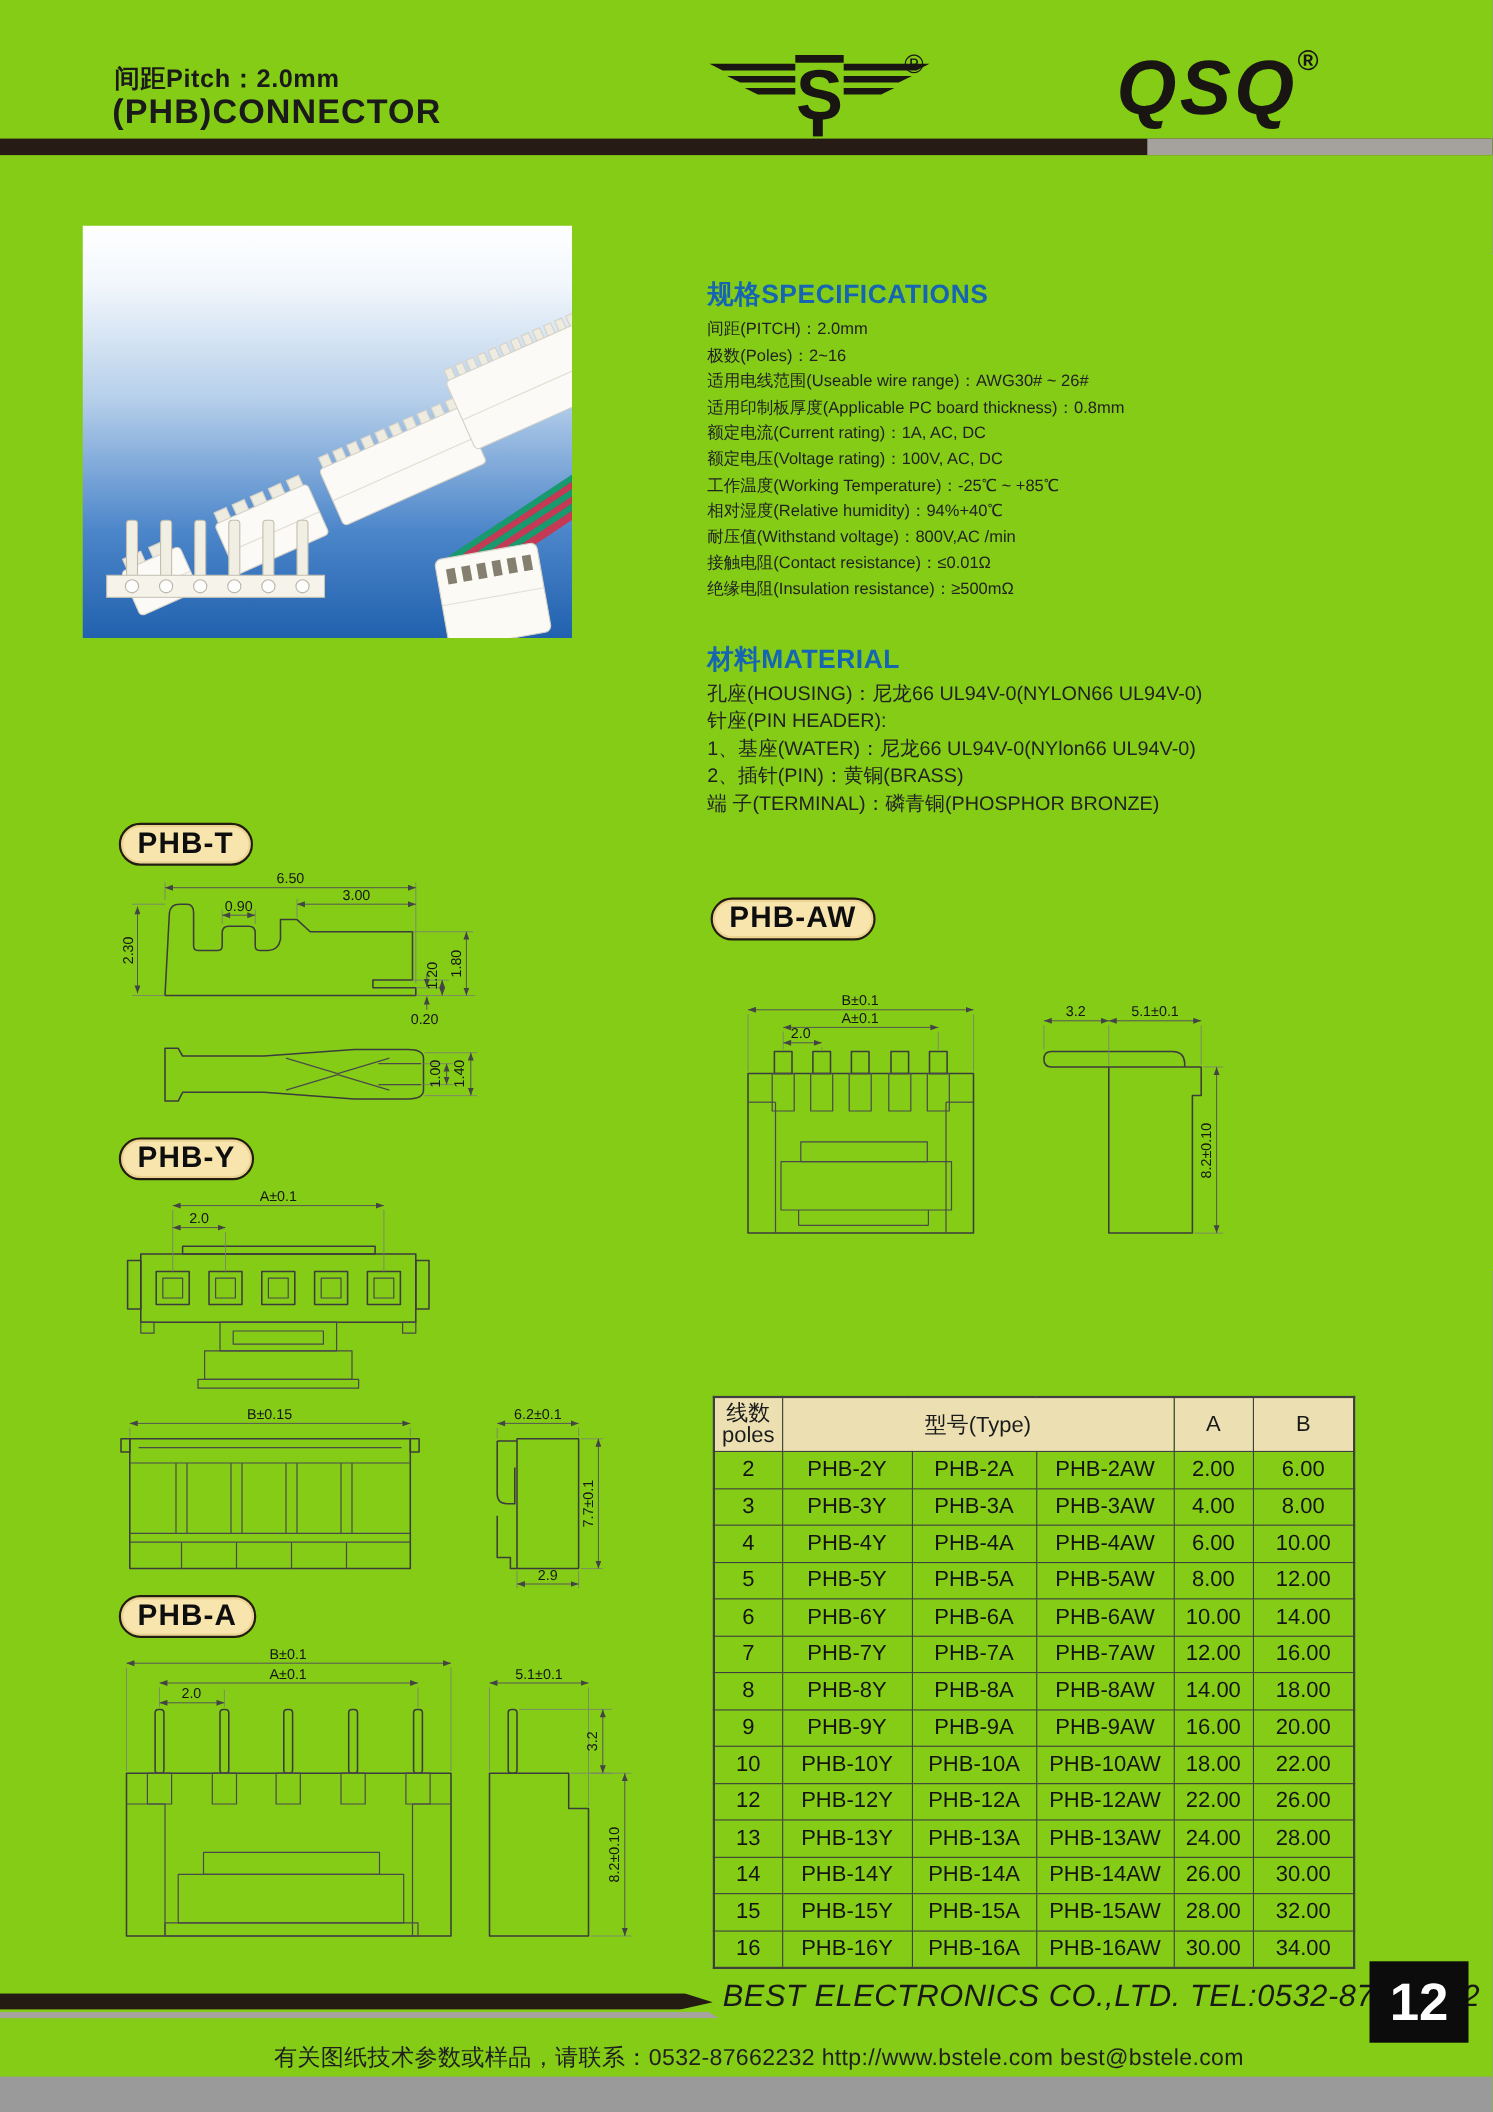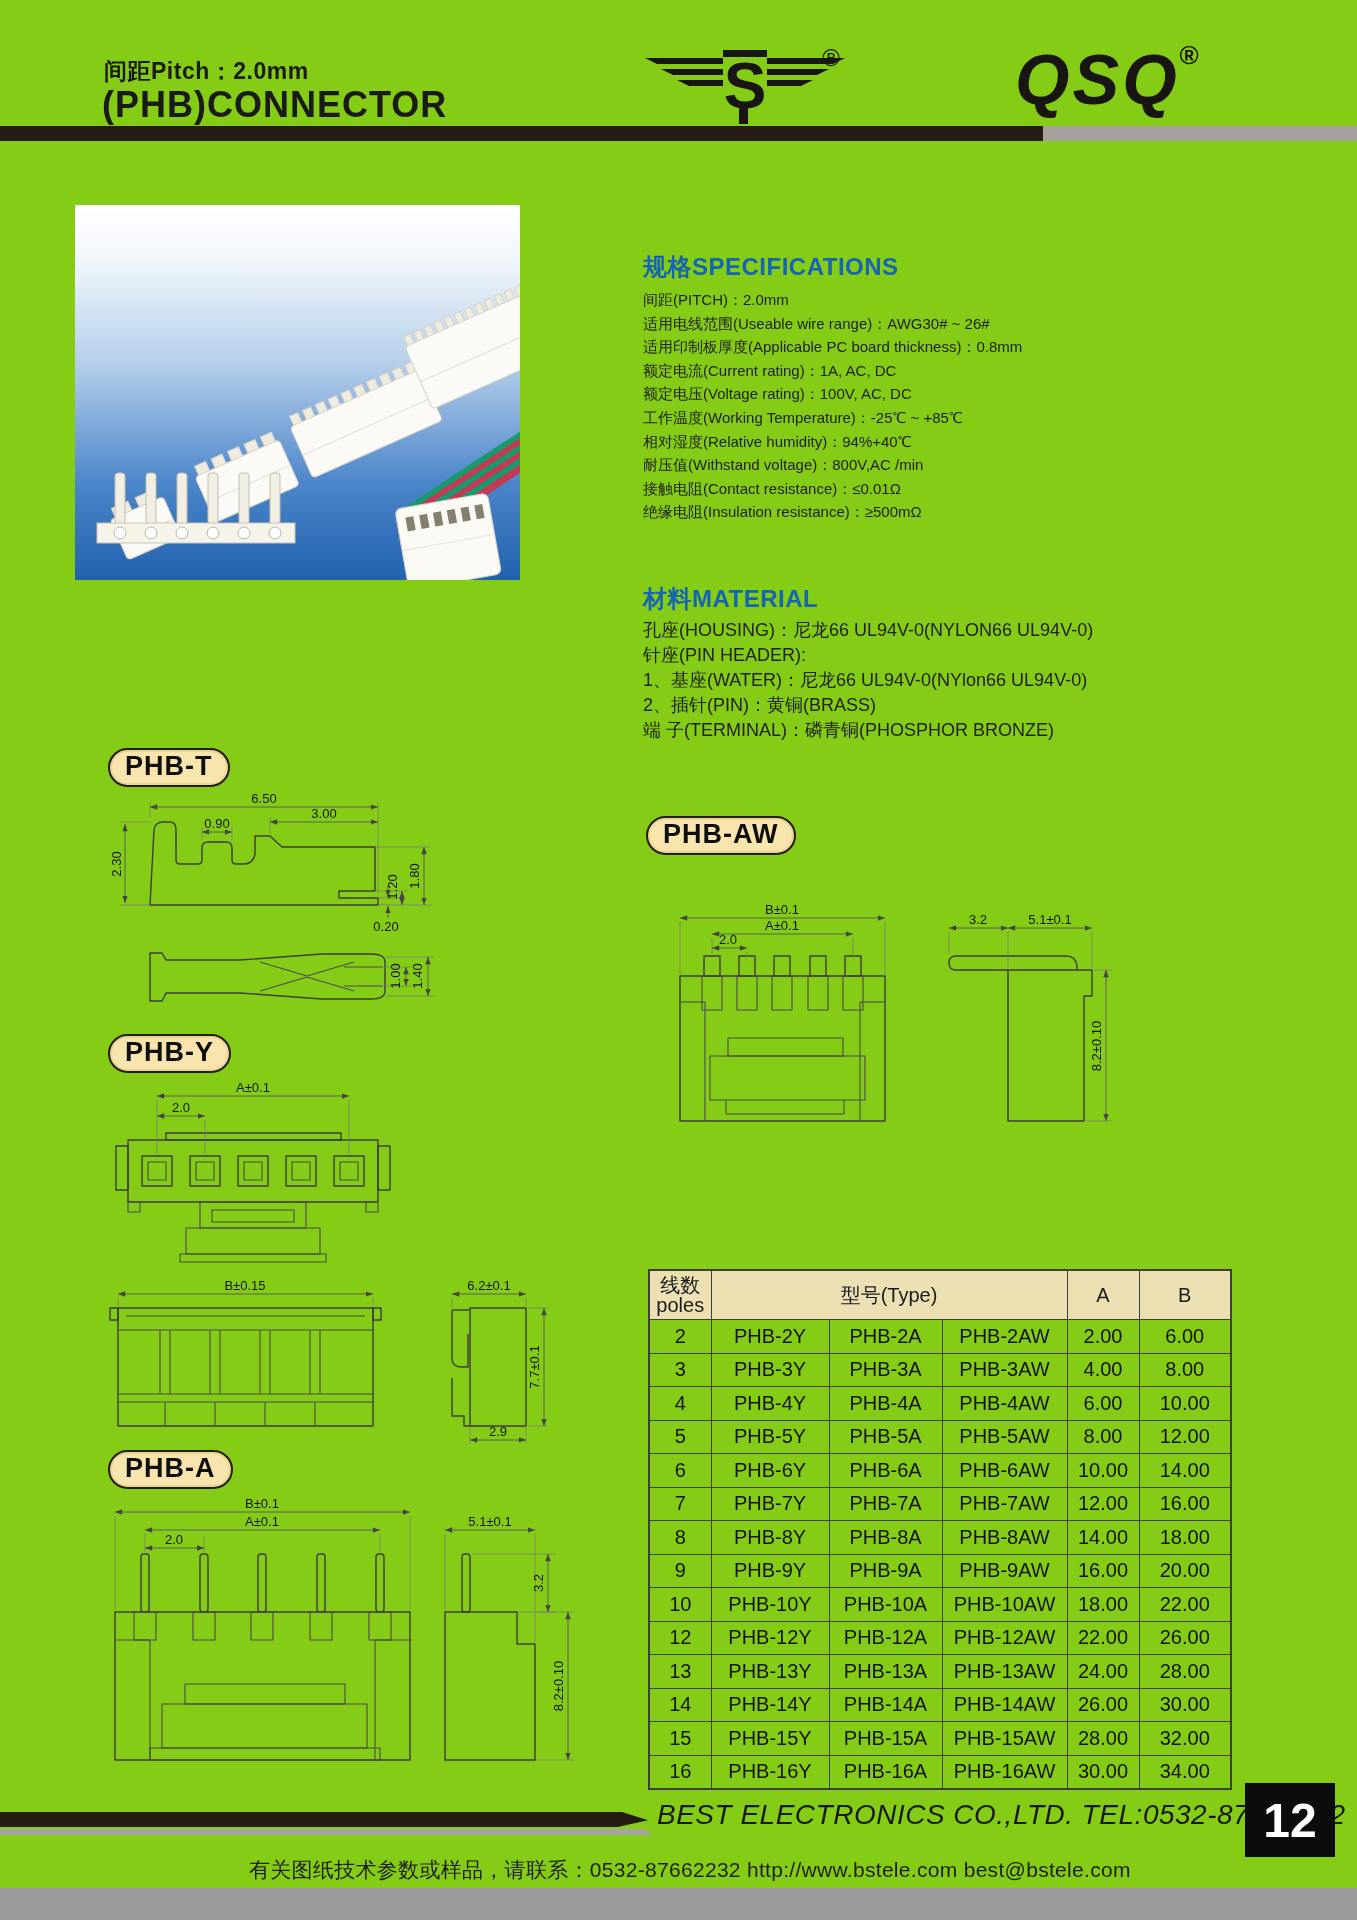--- a/index.html
+++ b/index.html
@@ -1,20 +1,20 @@
 <!DOCTYPE html>
 <html><head>
 <meta charset="utf-8">
 <style>
   html,body{margin:0;padding:0;background:#9a9a9a;}
   .page{position:relative;width:1357px;height:1888px;margin:0 auto;background:#84cc16;
         font-family:"Liberation Sans",sans-serif;overflow:hidden;color:#1a1a1a;}
   .abs{position:absolute;}
   .pitch-line{left:104px;top:56px;font-size:23px;font-weight:bold;letter-spacing:0.5px;}
-  .doc-title{left:102px;top:84px;font-size:36px;font-weight:bold;letter-spacing:1px;}
+  .doc-title{left:102px;top:84px;font-size:31px;font-weight:bold;letter-spacing:1px;}
   .qsq-logo{left:1015px;top:40px;font-size:70px;font-weight:900;font-style:italic;letter-spacing:3px;color:#181512;}
   .qsq-logo sup{font-size:26px;font-style:normal;font-weight:bold;vertical-align:40px;letter-spacing:0;}
   .top-bar{left:0;top:126px;width:1357px;height:15px;background:#261c15;}
   .top-bar-right{left:1043px;top:126px;width:314px;height:15px;background:#a5a19d;}
   .sec-head{font-size:24px;font-weight:bold;color:#1565b2;letter-spacing:0.5px;}
   .spec-list{left:643px;top:288px;}
   .mat-list{left:643px;top:618px;}
   .spec-line{font-size:15px;line-height:23.6px;color:#222;}
   .mat-line{font-size:18px;line-height:25px;color:#222;}
   .badge{position:absolute;background:#f7e5ad;border:2px solid #231c10;border-radius:20px;
@@ -184,20 +184,21 @@
       <rect x="390" y="306" width="8" height="14"></rect>
           <rect x="404" y="306" width="8" height="14"></rect>
         </g>
       <line x1="325" y1="338" x2="419" y2="338" stroke="#e3e0d5"></line>
     </g>
   </svg>
 
   <div class="abs sec-head" style="left:643px;top:251px">规格SPECIFICATIONS</div>
   <div class="abs spec-list">
       <div class="spec-line">间距(PITCH)：2.0mm</div>
+      <div class="spec-line">极数(Poles)：2~16</div>
       <div class="spec-line">适用电线范围(Useable wire range)：AWG30# ~ 26#</div>
       <div class="spec-line">适用印制板厚度(Applicable PC board thickness)：0.8mm</div>
       <div class="spec-line">额定电流(Current rating)：1A, AC, DC</div>
       <div class="spec-line">额定电压(Voltage rating)：100V, AC, DC</div>
       <div class="spec-line">工作温度(Working Temperature)：-25℃ ~ +85℃</div>
       <div class="spec-line">相对湿度(Relative humidity)：94%+40℃</div>
       <div class="spec-line">耐压值(Withstand voltage)：800V,AC /min</div>
       <div class="spec-line">接触电阻(Contact resistance)：≤0.01Ω</div>
       <div class="spec-line">绝缘电阻(Insulation resistance)：≥500mΩ</div>
     </div>

